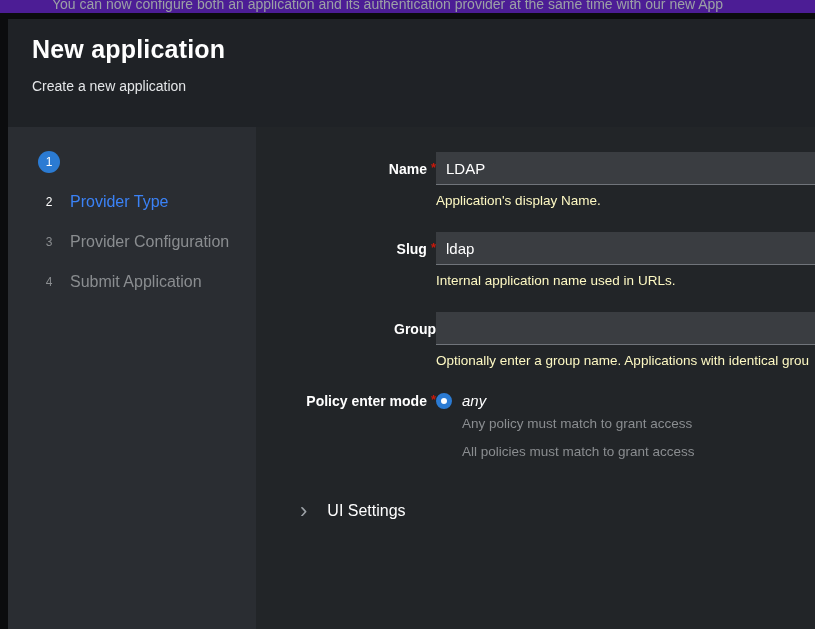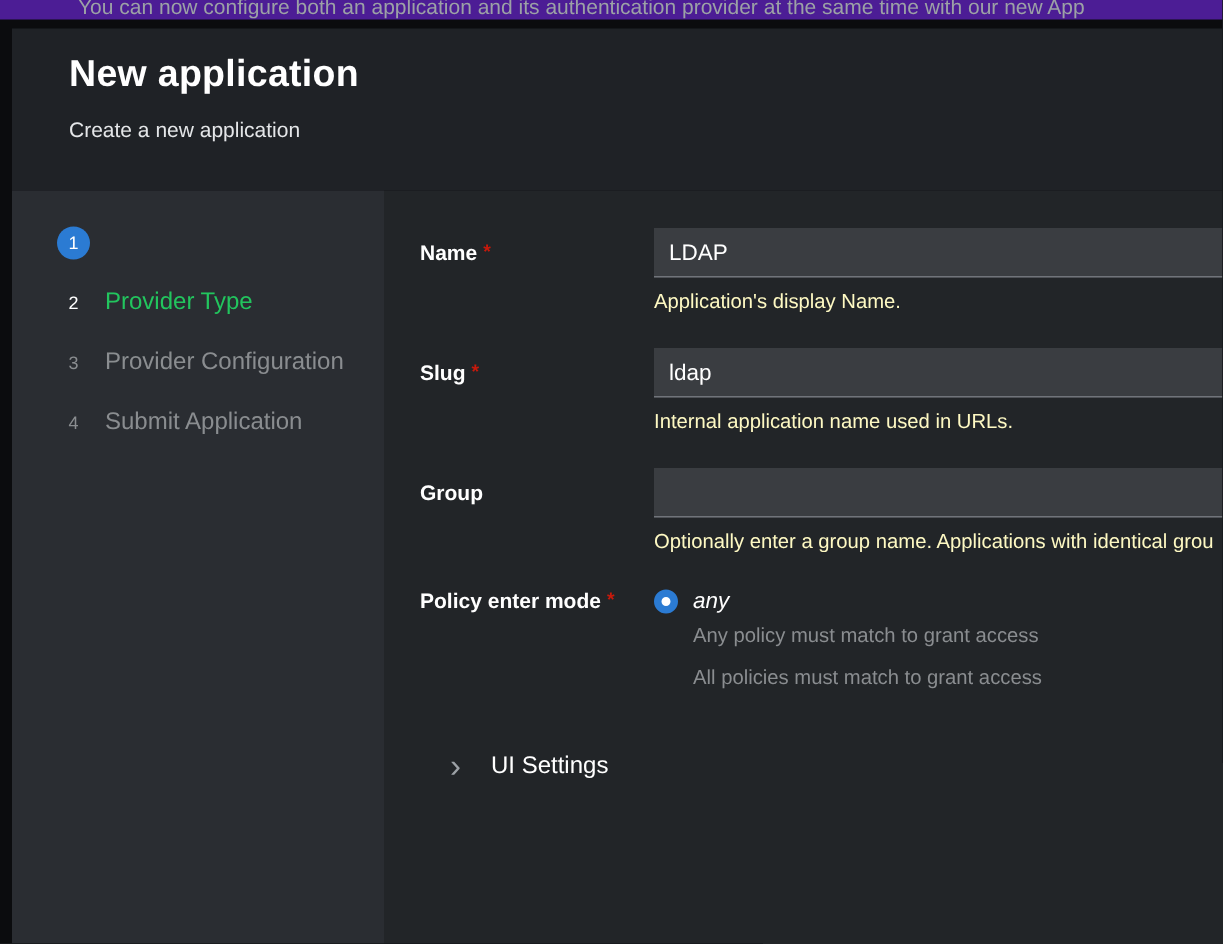--- a/index.html
+++ b/index.html
@@ -16,44 +16,44 @@
     display:block; margin-top:-4px; padding-left:52px;
     color:#9ca1a6; font-size:14px; white-space:nowrap;
   }
 
   
   .modal {
     position:absolute; left:8px; top:19px; width:807px; height:610px;
     display:flex; flex-direction:column;
   }
   .modal-header {
-    background:#1f2226; height:108px; padding:16px 24px 0 38px; flex:0 0 108px;
+    background:#1f2226; height:108px; padding:16px 24px 0 24px; flex:0 0 108px;
   }
   .modal-title { color:#ffffff; font-size:25px; font-weight:700; letter-spacing:.2px; }
   .modal-subtitle { margin-top:14px; color:#e4e6e8; font-size:14px; }
 
   .modal-body { flex:1; display:flex; min-height:0; }
 
   
   .wizard-nav { width:248px; flex:0 0 248px; background:#2a2d32; padding:24px 8px 0 30px; }
   .step { display:flex; align-items:center; margin-bottom:18px; cursor:pointer; }
   .step-num {
     width:22px; height:22px; flex:0 0 22px; border-radius:50%;
     display:flex; align-items:center; justify-content:center;
     font-size:12px; color:#ffffff;
   }
   .step.current .step-num { background:#2b7bd3; }
-  .step-label { margin-left:10px; font-size:16px; color:#22c55e; white-space:nowrap; }
+  .step-label { margin-left:10px; font-size:16px; color:#3b82f6; white-space:nowrap; }
   .step.current .step-label { color:#3e7cc6; }
   .step.disabled .step-num, .step.disabled .step-label { color:#8a8d90; }
 
   
   .content { flex:1; background:#222528; padding:25px 0 0 24px; overflow:hidden; min-width:0; }
   .form-group { display:flex; margin-bottom:24px; }
-  .label-col { width:156px; flex:0 0 156px; padding-top:8px; }
+  .label-col { width:156px; flex:0 0 156px; padding-top:8px;text-align:right; }
   .form-group.policy .label-col { padding-top:0; }
   .form-label { color:#ffffff; font-size:14px; font-weight:700; white-space:nowrap; }
   .required { color:#c9190b; margin-left:4px; font-size:13px; vertical-align:top; }
   .control-col { flex:1; min-width:0; }
   .text-input {
     display:block; width:100%; height:33px;
     background:#3a3d41; border:none; border-bottom:1px solid #70747a;
     color:#ffffff; font-size:15px; padding:0 10px;
     font-family:inherit; outline:none;
   }

